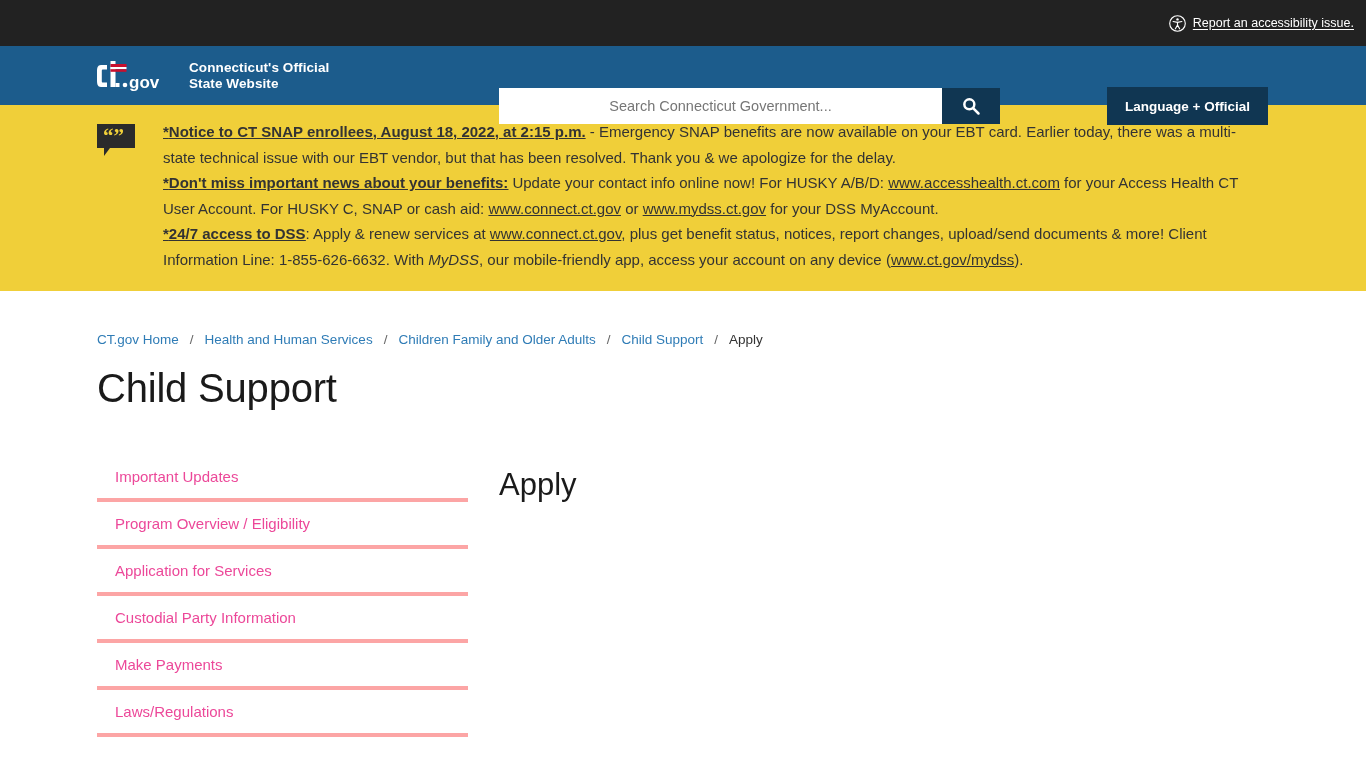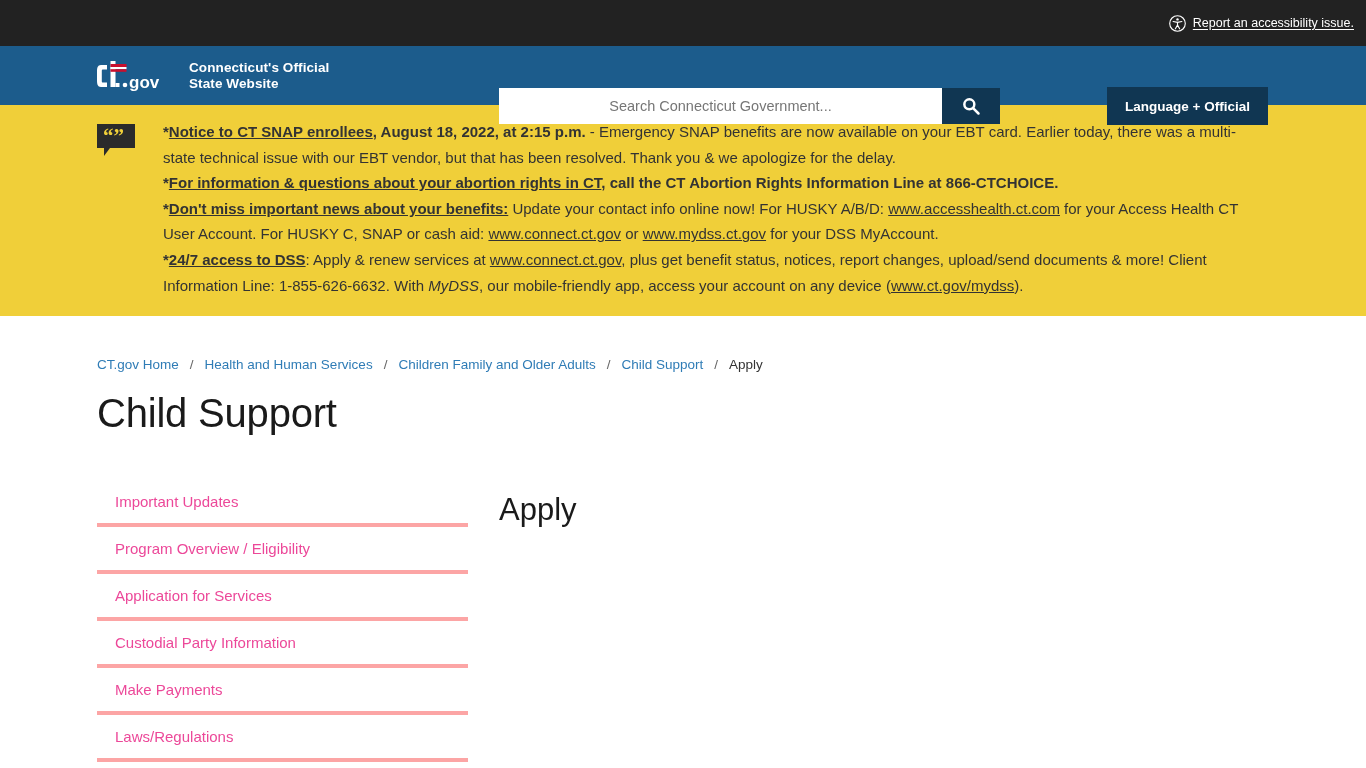--- a/index.html
+++ b/index.html
@@ -135,21 +135,21 @@
     margin-right: 110px;
     color: #333333;
     font-size: 15px;
     line-height: 25.6px;
   }
   .alert-body p { margin: 0; }
   .alert-body a {
     color: #333333;
     text-decoration: underline;
   }
-  .alert-body b, .alert-body strong { font-weight: bold; }
+  .alert-body b, .alert-body strong { font-weight: bold; text-decoration: underline; }
   .alert-body i { font-style: italic; }
   .alert-star { font-weight: bold; }
 
   
   .content { padding-left: 97px; }
   .breadcrumb {
     margin-top: 41px;
     font-size: 13.5px;
     color: #333333;
     display: flex;
@@ -266,23 +266,20 @@
       <text x="6" y="19" font-family="Liberation Serif, serif" font-size="21" font-weight="bold" fill="#f0cf39">“”</text>
     </svg>
   </div>
 
   <div class="alert-body">
 
     <p>
       <b><span class="alert-star">*</span><a>Notice to CT SNAP enrollees</a><span>, August 18, 2022, at 2:15 p.m.</span></b><span> - Emergency SNAP benefits are now available on your EBT card. Earlier today, there was a multi-state technical issue with our EBT vendor, but that has been resolved. Thank you &amp; we apologize for the delay.</span>
     </p>
 
-    <p>
-      <b><span class="alert-star">*</span><a>For information &amp; questions about your abortion rights in CT</a><span>, call the CT Abortion Rights Information Line at 866-CTCHOICE.</span></b>
-    </p>
 
 
     <p>
       <b><span class="alert-star">*</span><a>Don't miss important news about your benefits:</a></b><span> Update your contact info online now! For HUSKY A/B/D: </span><a>www.accesshealth.ct.com</a><span> for your Access Health CT User Account. For HUSKY C, SNAP or cash aid: </span><a>www.connect.ct.gov</a><span> or </span><a>www.mydss.ct.gov</a><span> for your DSS MyAccount.</span>
     </p>
 
     <p>
       <b><span class="alert-star">*</span><a>24/7 access to DSS</a></b><span>: Apply &amp; renew services at </span><a>www.connect.ct.gov</a><span>, plus get benefit status, notices, report changes, upload/send documents &amp; more! Client Information Line: 1-855-626-6632. With </span><i>MyDSS</i><span>, our mobile-friendly app, access your account on any device (</span><a>www.ct.gov/mydss</a><span>).</span>
     </p>
 

